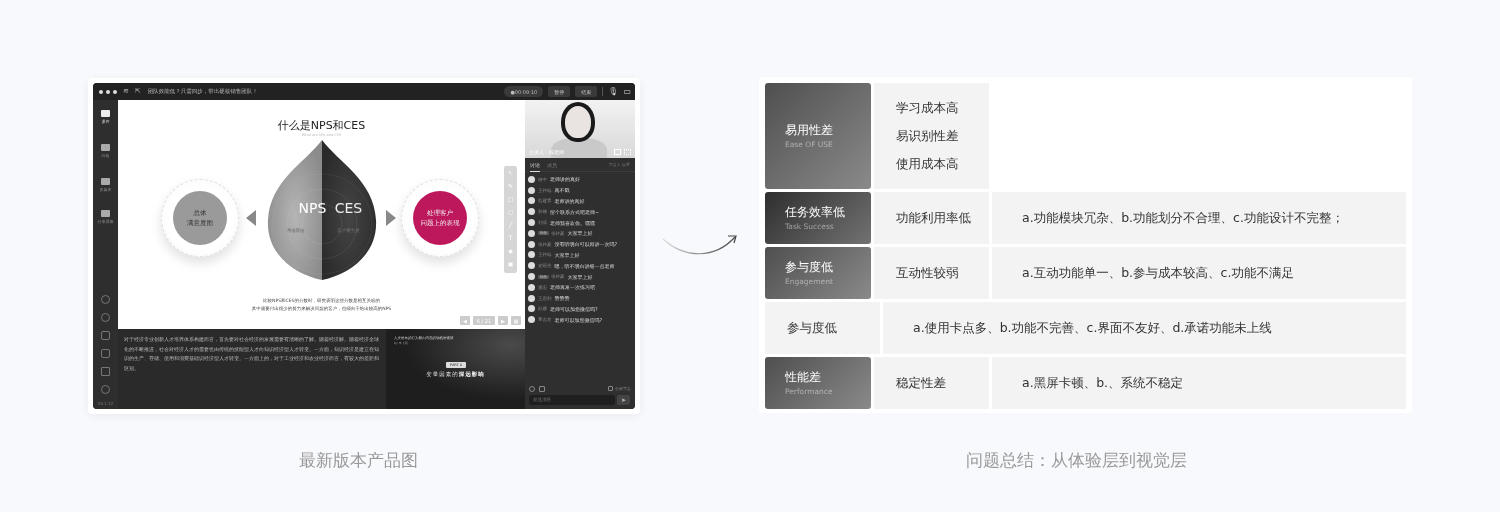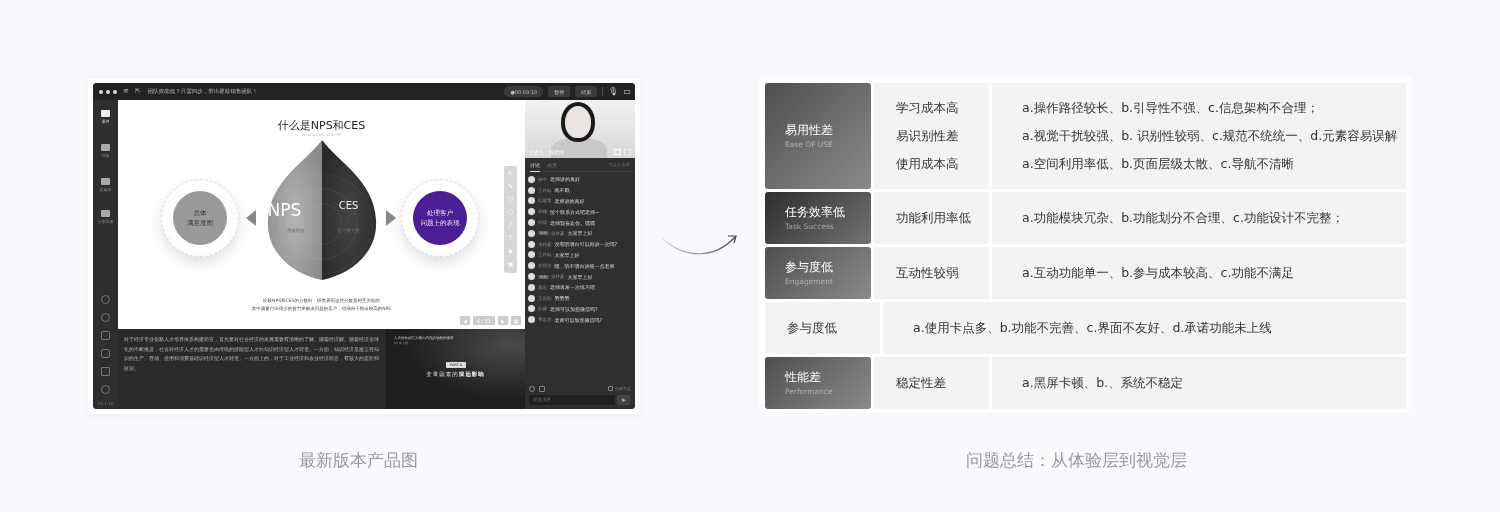--- a/index.html
+++ b/index.html
@@ -27,21 +27,21 @@
 .nav-item.active .nl{color:#ddd;}
 .nav-tool{position:absolute;left:8px;width:9px;height:9px;border:1px solid #777;border-radius:50%;}
 .nav-ver{position:absolute;left:0;width:25px;text-align:center;font-size:4px;color:#777;bottom:3px;}
 
 .slide{position:absolute;left:25px;top:17px;width:407px;height:229px;background:#fff;overflow:hidden;}
 .slide-title{position:absolute;left:0;width:407px;top:18px;text-align:center;font-size:11px;color:#222;}
 .slide-sub{position:absolute;left:0;width:407px;top:33px;text-align:center;font-size:3.5px;color:#bbb;}
 .ring{position:absolute;border:1px dashed #ddd;border-radius:50%;background:radial-gradient(circle,#fff 60%,#f4f4f4 100%);box-shadow:0 6px 12px rgba(0,0,0,.12);}
 .circ{position:absolute;border-radius:50%;display:flex;align-items:center;justify-content:center;text-align:center;font-size:6.5px;line-height:10px;}
 .circ.gray{background:#9a9a9a;color:#333;}
-.circ.dark{background:#4c1d95;color:#eee;}
+.circ.dark{background:#be185d;color:#eee;}
 .arrow-l{position:absolute;width:0;height:0;border-top:8px solid transparent;border-bottom:8px solid transparent;border-right:10px solid #888;}
 .arrow-r{position:absolute;width:0;height:0;border-top:8px solid transparent;border-bottom:8px solid transparent;border-left:10px solid #888;}
 .leaf{position:absolute;left:148px;top:40px;width:112px;height:140px;}
 .leaf-txt{position:absolute;color:#fff;text-align:center;}
 .slide-caption{position:absolute;left:0;width:407px;top:197px;text-align:center;font-size:4.5px;line-height:8px;color:#444;}
 .slide-ctrl{position:absolute;right:4px;bottom:4px;display:flex;gap:3px;}
 .sc{height:9px;background:#ccc;border-radius:1px;color:#fff;font-size:5px;display:flex;align-items:center;justify-content:center;}
 .toolbar-v{position:absolute;left:386px;top:66px;width:13px;height:107px;background:#d6d6d6;border-radius:2px;}
 .tv{display:block;width:13px;height:13px;text-align:center;font-size:6px;line-height:13px;color:#fff;}
 
@@ -164,23 +164,23 @@
               <stop offset="0" stop-color="#444"></stop>
               <stop offset="1" stop-color="#2a2a2a"></stop>
             </radialGradient>
         </defs>
         <path d="M56 0 C40 22 4 40 2 80 C0 112 26 134 56 140 Z" fill="url(#gl)"></path>
         <path d="M56 0 C72 22 108 40 110 80 C112 112 86 134 56 140 Z" fill="url(#gr)"></path>
         <circle cx="56" cy="84" r="20" fill="none" stroke="rgba(255,255,255,.08)"></circle>
         <circle cx="56" cy="84" r="35" fill="none" stroke="rgba(255,255,255,.08)"></circle>
         <circle cx="56" cy="84" r="50" fill="none" stroke="rgba(255,255,255,.06)"></circle>
       </svg>
-      <div class="leaf-txt" style="left:144px;top:100px;width:45px;font-size:17px">NPS</div>
+      <div class="leaf-txt" style="left:172px;top:100px;width:45px;font-size:14px">NPS</div>
       <div class="leaf-txt" style="left:155px;top:128px;width:45px;font-size:4.5px;color:#666">净推荐值</div>
-      <div class="leaf-txt" style="left:208px;top:100px;width:45px;font-size:10px;color:#eee">CES</div>
+      <div class="leaf-txt" style="left:208px;top:100px;width:45px;font-size:14px;color:#eee">CES</div>
       <div class="leaf-txt" style="left:208px;top:128px;width:45px;font-size:4.5px;color:#777">客户费力度</div>
 
       <div class="arrow-r" style="left:268px;top:110px"></div>
       <div class="ring" style="left:283px;top:79px;width:78px;height:78px"></div>
       <div class="circ dark" style="left:295px;top:91px;width:54px;height:54px">
         <div><span>处理客户</span><br><span>问题上的表现</span></div>
       </div>
 
       <div class="slide-caption">
         <div>比较NPS和CES的分数时，研究表明这些分数是相互关联的</div>
@@ -333,25 +333,20 @@
   <div class="row" style="top:6px;height:106px">
     <div class="cat light">
       <div class="zh">易用性差</div>
       <div class="en">Ease OF USE</div>
     </div>
     <div class="sub">
       <div>学习成本高</div>
       <div>易识别性差</div>
       <div>使用成本高</div>
     </div>
-    <div class="desc">
-      <div>a.操作路径较长、b.引导性不强、c.信息架构不合理；</div>
-      <div>a.视觉干扰较强、b. 识别性较弱、c.规范不统统一、d.元素容易误解</div>
-      <div>a.空间利用率低、b.页面层级太散、c.导航不清晰</div>
-    </div>
   </div>
 
   <div class="row" style="top:115px;height:52px">
     <div class="cat dark">
       <div class="zh">任务效率低</div>
       <div class="en">Task Success</div>
     </div>
     <div class="sub">
       <div>功能利用率低</div>
     </div>

